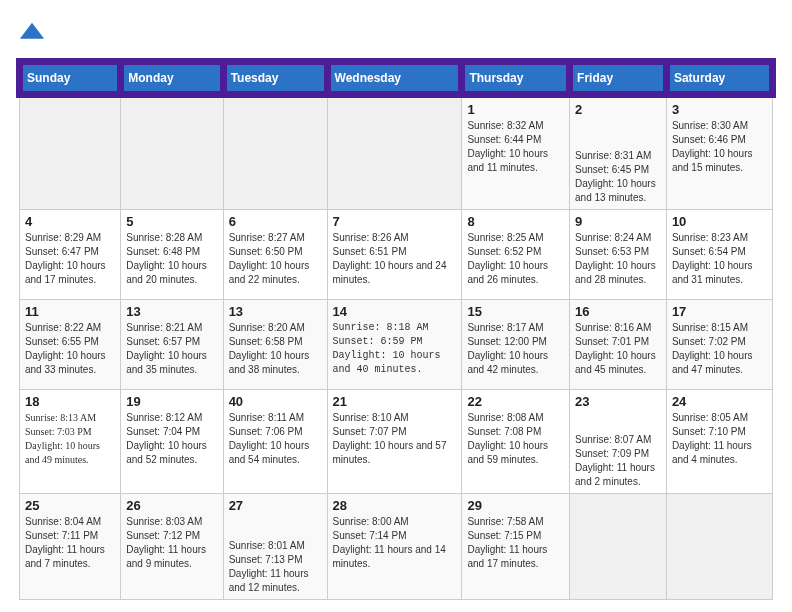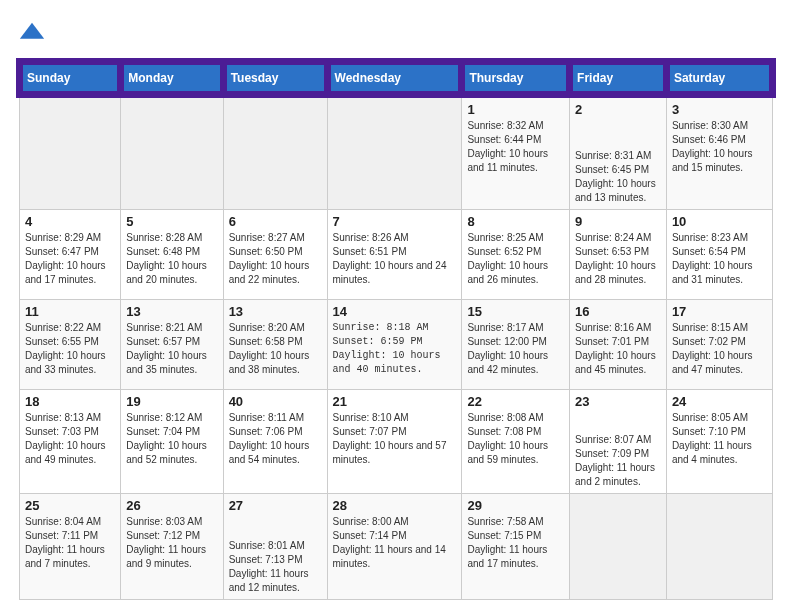--- a/index.html
+++ b/index.html
@@ -231,21 +231,21 @@
         <td>
           <span class="day-number">17</span>
           <div class="day-info" style="white-space: pre-line;">Sunrise: 8:15 AM
 Sunset: 7:02 PM
 Daylight: 10 hours and 47 minutes.</div>
         </td>
       </tr>
       <tr>
         <td>
           <span class="day-number">18</span>
-          <div class="day-info" style="white-space: pre-line;">Sunrise: 8:13 AM
+          <div class="day-info" style="white-space: pre-line; font-family: Liberation Serif, serif;">Sunrise: 8:13 AM
 Sunset: 7:03 PM
 Daylight: 10 hours and 49 minutes.</div>
         </td>
         <td>
           <span class="day-number">19</span>
           <div class="day-info" style="white-space: pre-line;">Sunrise: 8:12 AM
 Sunset: 7:04 PM
 Daylight: 10 hours and 52 minutes.</div>
         </td>
         <td>

